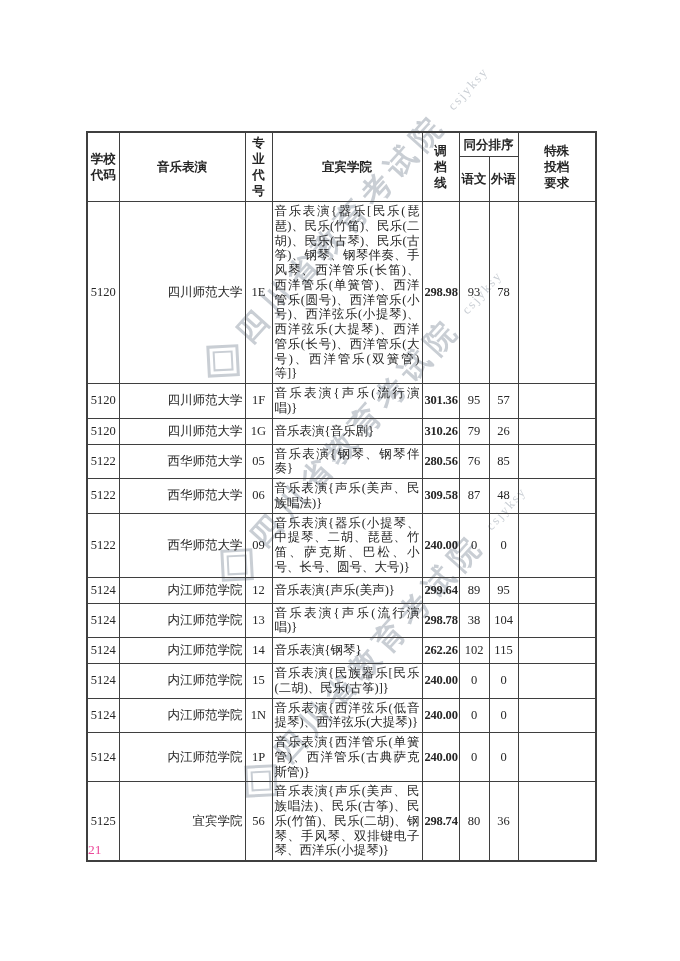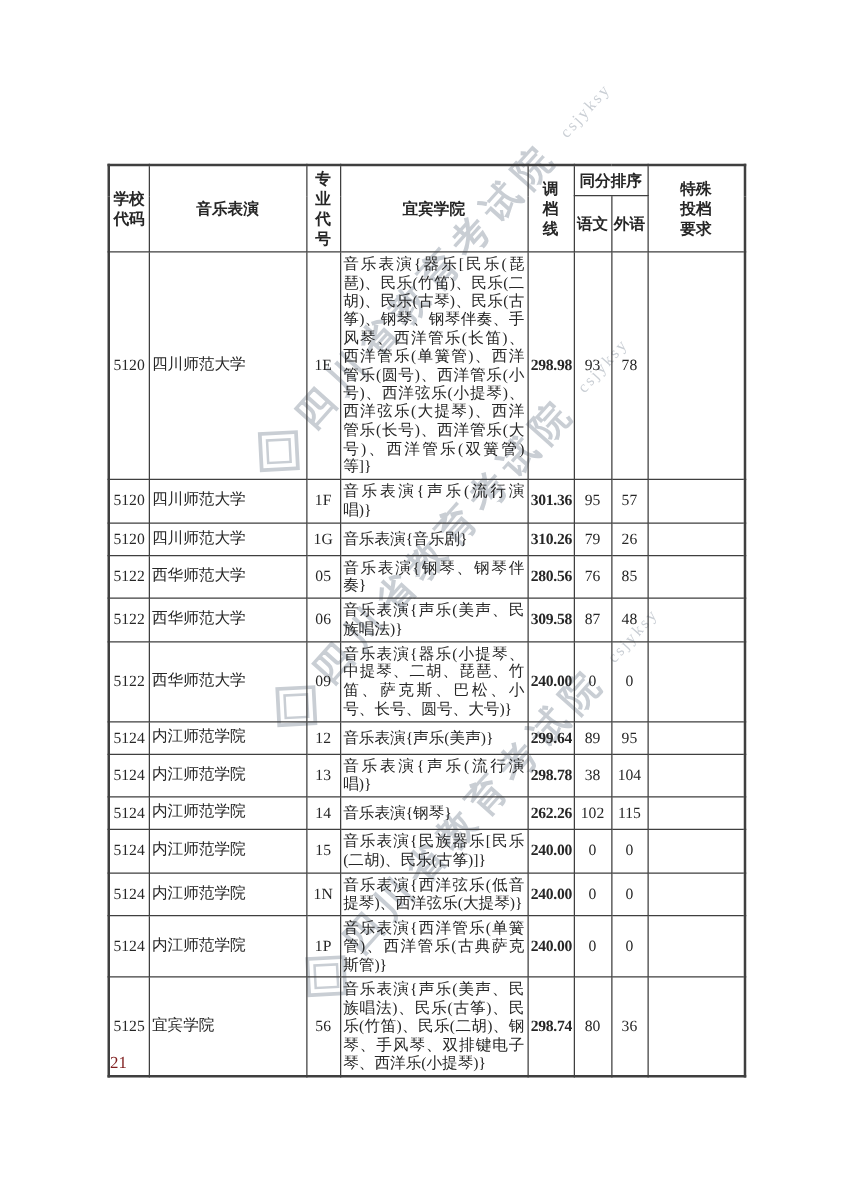--- a/index.html
+++ b/index.html
@@ -61,41 +61,41 @@
     font-weight: bold;
     text-align: center;
     white-space: pre-line;
     line-height: 1.28;
     padding: 1px 0;
   }
   .score-table thead tr.h1 th { height: 21px; }
   .score-table thead tr.h2 th { height: 42px; }
   .score-table td { height: 21px; }
   .ta-c { text-align: center; }
-  .col-name-cell { text-align: left; padding-left: 3px; font-family: Liberation Mono, monospace; }
+  .col-name-cell { text-align: right; padding-left: 3px; }
   .col-major-cell {
     text-align: justify;
     text-align-last: left;
     text-justify: inter-character;
     padding: 3px 2px 3px 3px;
   }
   .col-cutoff-cell {
     font-weight: bold;
     text-align: left;
     white-space: nowrap;
     letter-spacing: -0.2px;
     padding: 0;
   }
 
   
   .page-number {
     position: absolute;
     left: 88px; top: 842px;
     font-size: 13.5px;
-    color: #7f1d1d;
+    color: #ec4899;
     z-index: 1;
   }
 </style>
 </head>
 <body>
 
 <div class="page">
 
   <div class="wm-layer">
     <div class="wm-group" style="left:212px; top:352px;">

